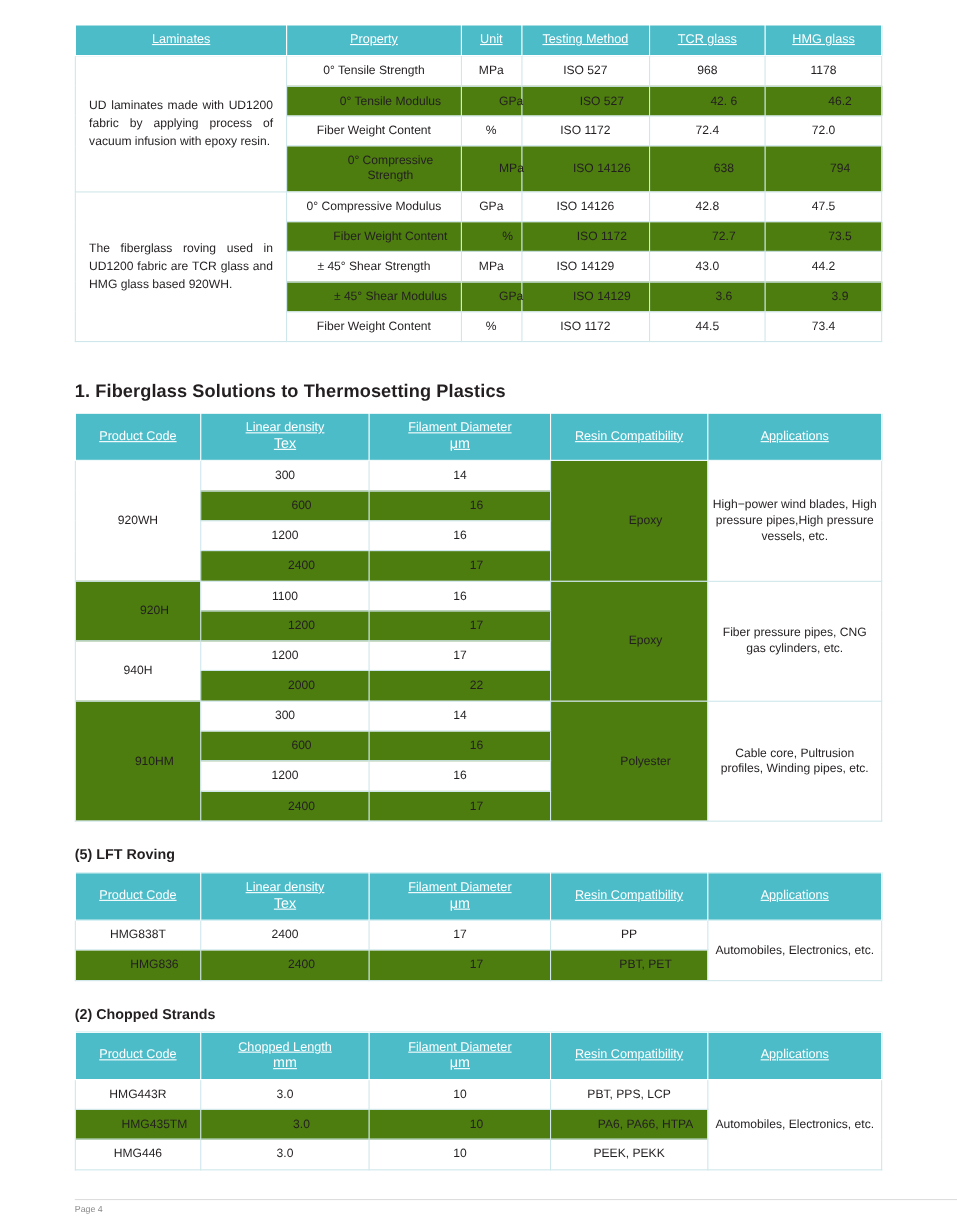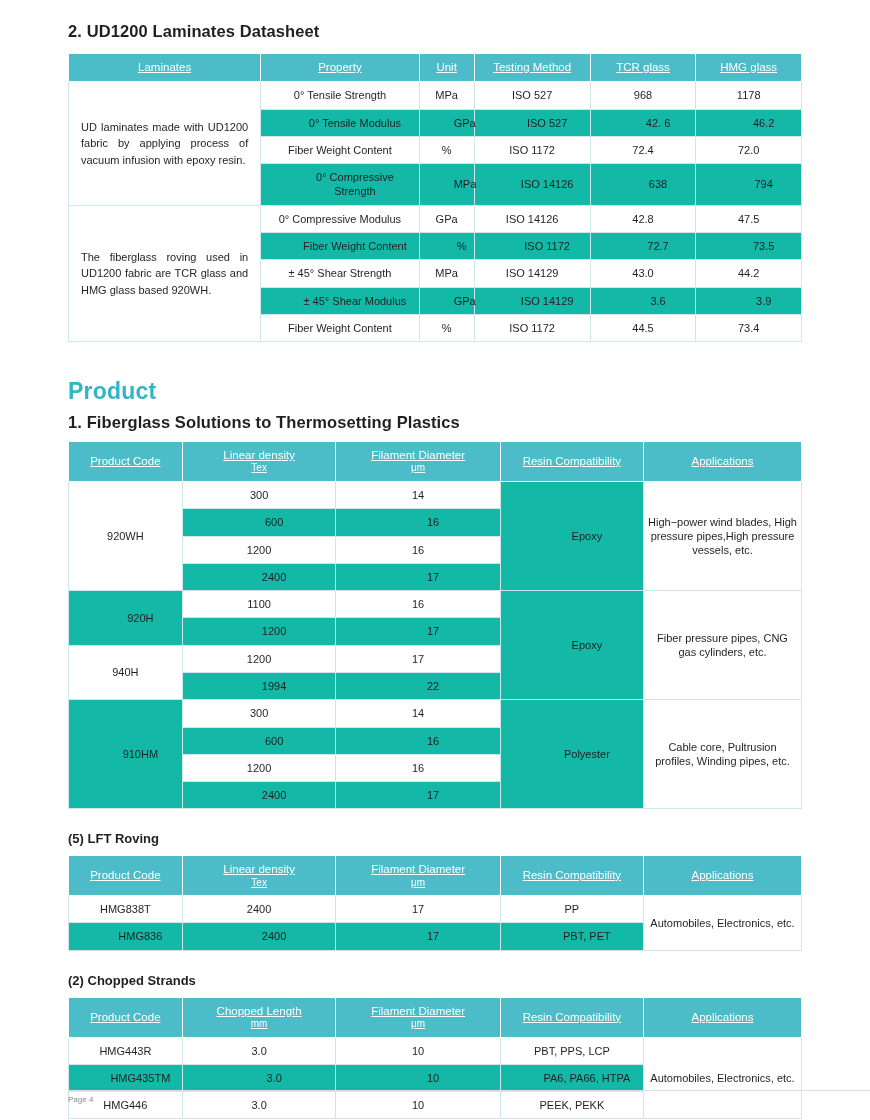--- a/index.html
+++ b/index.html
@@ -60,31 +60,31 @@
     font-weight: normal;
     font-size: 11.5px;
     text-align: center;
     padding: 7px 3px;
     border: 1px solid #ffffff;
     line-height: 1.15;
     text-decoration: underline;
   }
   th .unit-line {
     display: block;
-    font-size: 10px;
+    font-size: 13px;
   }
   td {
     text-align: center;
     padding: 6px 4px;
     border: 1px solid #cfe7ea;
     color: #231f20;
     line-height: 1.3;
   }
   td.alt {
-    background: #14b8a6;
+    background: #4d7c0f;
     padding-left: 34px;
   }
   td.desc {
     text-align: left;
     padding: 8px 12px;
     font-size: 11px;
     line-height: 1.5;
     text-align: justify;
     vertical-align: middle;
     border: 1px solid #cfe7ea;
@@ -120,21 +120,20 @@
   .p1-c2 { width: 146px; }
   .p1-c3 { width: 156px; }
   .p1-c4 { width: 136px; }
   .p1-c5 { width: 150px; }
 </style>
 </head>
 <body>
 
 <div class="page">
 
-  <h2 class="section-heading">2. UD1200 Laminates Datasheet</h2>
 
   <table class="datasheet">
     <colgroup>
       <col class="ds-c1">
         <col class="ds-c2">
         <col class="ds-c3">
         <col class="ds-c4">
         <col class="ds-c5">
         <col class="ds-c6">
     </colgroup>
@@ -212,21 +211,20 @@
         <td>%</td>
         <td>ISO 1172</td>
         <td>44.5</td>
         <td>73.4</td>
       </tr>
     </tbody>
   </table>
 
   <div class="spacer-lg"></div>
 
-  <h1 class="product-title">Product</h1>
 
   <h2 class="section-heading tight">1. Fiberglass Solutions to Thermosetting Plastics</h2>
 
   <table class="thermoset">
     <colgroup>
       <col class="p1-c1">
         <col class="p1-c2">
         <col class="p1-c3">
         <col class="p1-c4">
         <col class="p1-c5">
@@ -277,21 +275,21 @@
       <tr>
         <td class="alt">1200</td>
         <td class="alt">17</td>
       </tr>
       <tr>
         <td rowspan="2">940H</td>
         <td>1200</td>
         <td>17</td>
       </tr>
       <tr>
-        <td class="alt">1994</td>
+        <td class="alt">2000</td>
         <td class="alt">22</td>
       </tr>
 
       <tr>
         <td class="alt" rowspan="4">910HM</td>
         <td>300</td>
         <td>14</td>
         <td class="alt" rowspan="4">Polyester</td>
         <td rowspan="4">Cable core, Pultrusion profiles, Winding pipes, etc.</td>
       </tr>

